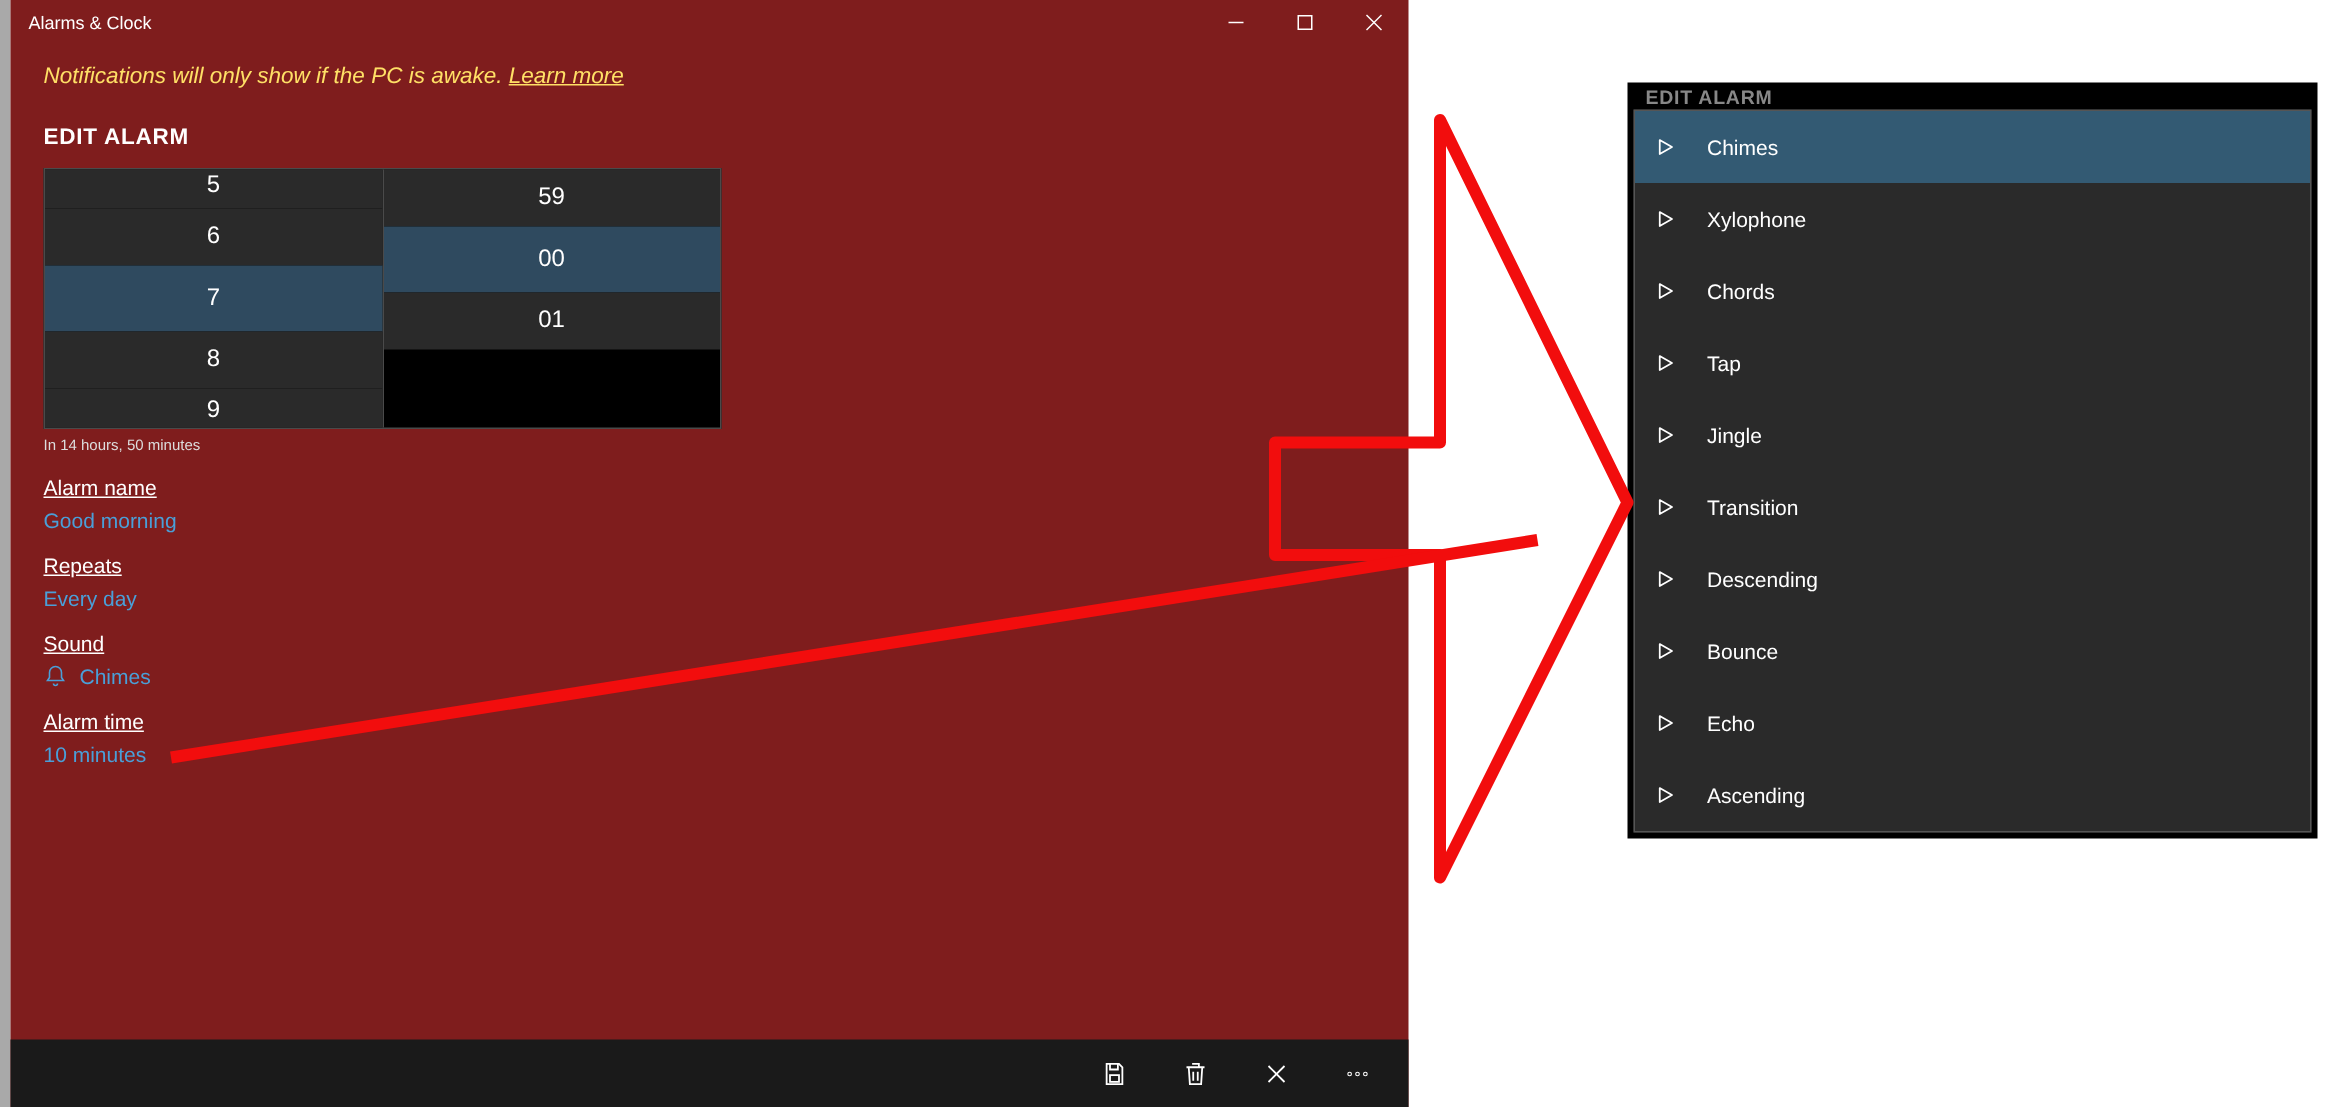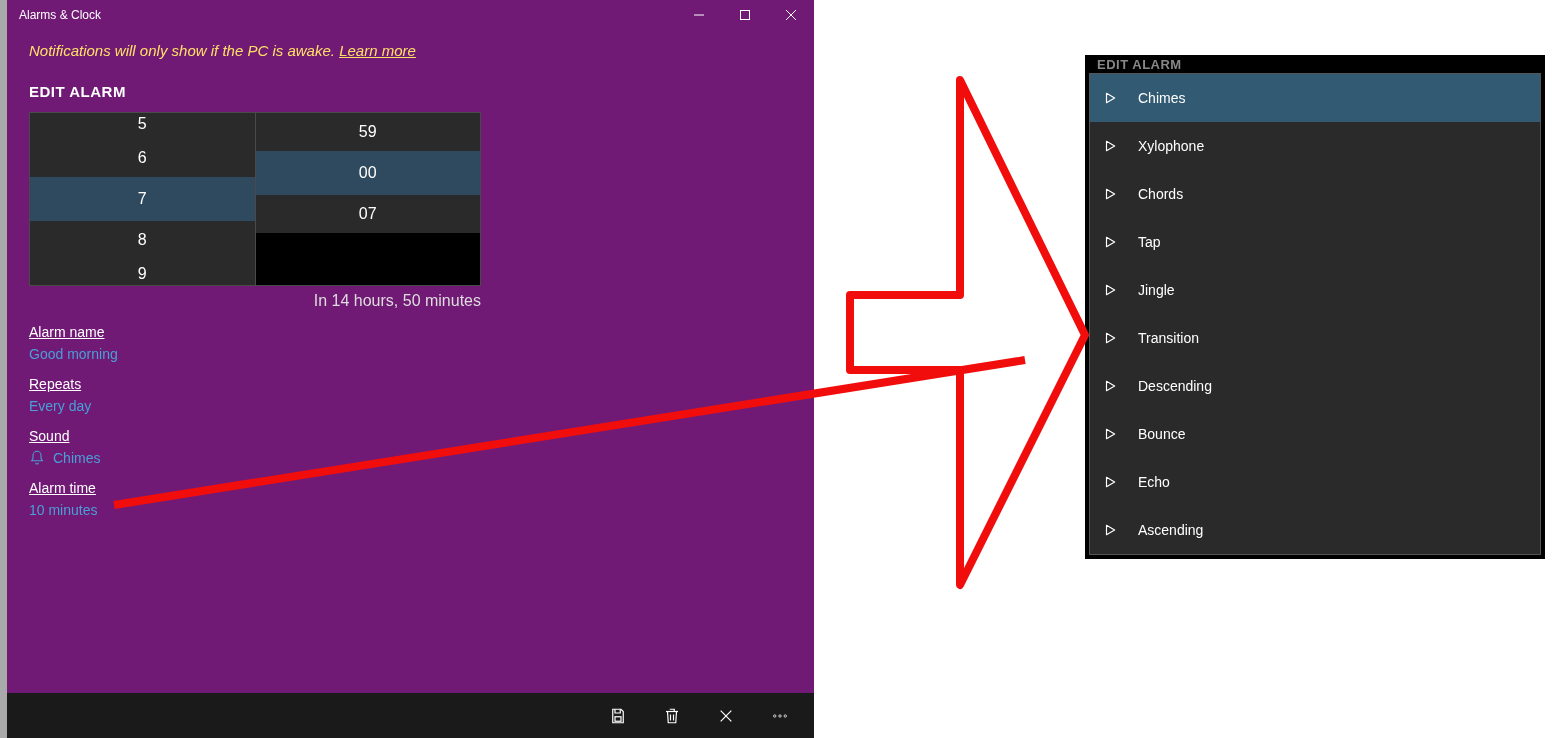--- a/index.html
+++ b/index.html
@@ -10,23 +10,23 @@
     font-family: "Segoe UI", Arial, sans-serif;
     position: relative;
     overflow: hidden;
   }
 
   
   .app-window {
     position: absolute;
     left: 7px;
     top: 0;
-    width: 807px;
+    width: 932px;
     height: 738px;
-    background: #701a75;
+    background: #7f1d1d;
     color: #ffffff;
     display: flex;
     flex-direction: column;
   }
   .titlebar {
     height: 30px;
     display: flex;
     align-items: center;
     padding-left: 12px;
     font-size: 12px;
@@ -97,22 +97,22 @@
     padding-bottom: 2px;
   }
   .picker-row.sel {
     background: #2f4a5f;
     height: 44px;
   }
 
   .time-hint {
     width: 452px;
     margin: 6px 22px 0 22px;
-    text-align: right;
-    font-size: 16px;
+    text-align: left;
+    font-size: 10px;
     color: #dddddd;
   }
 
   .field-block {
     padding: 14px 22px 0 22px;
   }
   .field-label {
     font-size: 14px;
     color: #ffffff;
     margin-bottom: 6px;
@@ -241,21 +241,21 @@
     <div class="picker-col" id="hour-col">
         <div class="picker-row edge">5</div>
         <div class="picker-row">6</div>
         <div class="picker-row sel">7</div>
         <div class="picker-row">8</div>
         <div class="picker-row edge bottom">9</div>
       </div>
     <div class="picker-col" id="min-col">
         <div class="picker-row">59</div>
         <div class="picker-row sel">00</div>
-        <div class="picker-row">07</div>
+        <div class="picker-row">01</div>
       </div>
   </div>
 
   <div class="time-hint">In 14 hours, 50 minutes</div>
 
   <div class="field-block">
     <div class="field-label">Alarm name</div>
     <div class="field-value">Good morning</div>
   </div>
 

